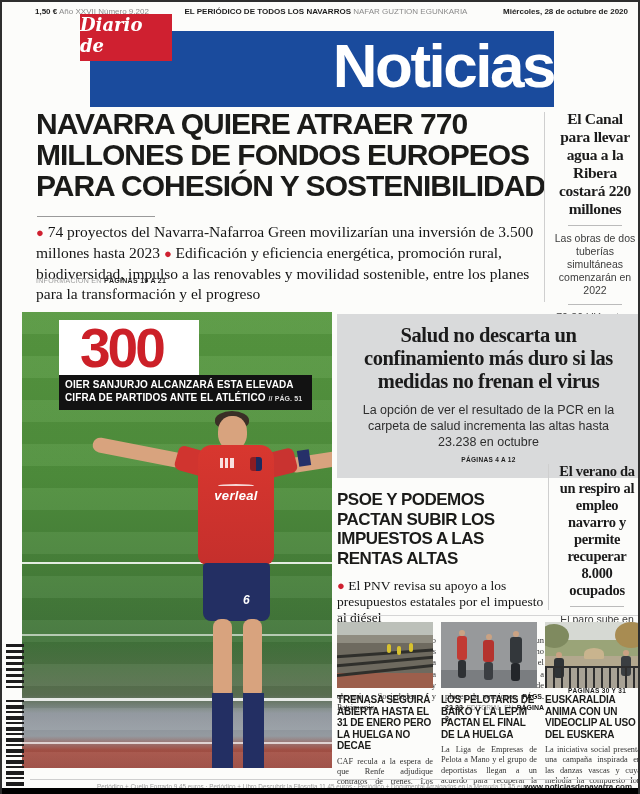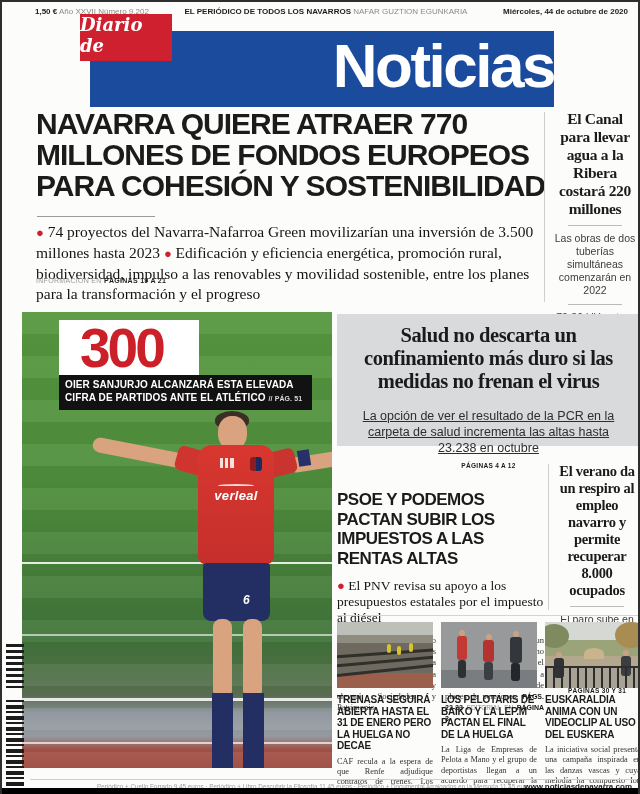--- a/index.html
+++ b/index.html
@@ -61,23 +61,23 @@
   .sockL { left:190px; top:381px; width:21px; height:75px; background:#232f63; }
   .sockR { left:221px; top:381px; width:21px; height:75px; background:#232f63; }
   
   .box300 { position:absolute; left:37px; top:8px; width:140px; height:55px; background:#fff; display:flex; align-items:center; padding-left:21px; }
   .box300 span { color:#cc2028; font-size:55px; font-weight:800; letter-spacing:-3px; line-height:48px; }
   .boxcap { position:absolute; left:37px; top:63px; width:253px; background:#121212; color:#fff; padding:4px 6px 5px 6px; font-size:10px; font-weight:bold; line-height:12.5px; letter-spacing:0.1px; }
   .boxcap .pg { font-size:7px; font-weight:bold; color:#ddd; }
   .photo-caption { position:absolute; left:21px; top:767px; width:430px; font-family:"Liberation Serif", serif; font-weight:bold; font-size:9.5px; color:#222; }
   .photo-caption i { font-weight:normal; color:#666; font-size:8.5px; }
   
-  .salud { position:absolute; left:335px; top:312px; width:303px; height:132px; background:#d9dadb; text-align:center; padding:10px 12px 0 12px; }
+  .salud { position:absolute; left:335px; top:312px; width:303px; height:164px; background:#d9dadb; text-align:center; padding:10px 12px 0 12px; }
   .salud .serif-head { font-size:20.5px; line-height:23px; letter-spacing:-0.4px; }
-  .salud .deck { font-size:12.5px; line-height:16px; color:#2e2e2e; margin-top:15px;text-decoration:underline; }
+  .salud .deck { font-size:12.5px; line-height:16px; color:#2e2e2e; margin-top:9px; }
   
   .psoe { position:absolute; left:335px; top:459px; width:207px;margin-top:29px; }
   .psoe-head { font-size:17px; font-weight:800; letter-spacing:-0.5px; line-height:19.5px; color:#1b1b19; }
   .psoe-bullet { margin-top:10px; font-family:"Liberation Serif", serif; font-size:13.5px; line-height:16px; color:#151515; }
   .psoe-body { display:flex; gap:9px; margin-top:9px; }
   .psoe-col { width:99px; font-family:"Liberation Serif", serif; font-size:8.5px; line-height:11.2px; color:#333; text-align:justify; }
   .psoe-col .dl { font-family:"Liberation Sans", sans-serif; font-weight:bold; font-size:7.5px; }
   .psoe-col .pg { font-family:"Liberation Sans", sans-serif; font-weight:bold; font-size:7px; color:#111; }
   .psoe-col .ed { font-family:"Liberation Sans", sans-serif; font-size:6.5px; color:#888; }
   .vrule-mid { position:absolute; left:546px; top:462px; height:146px; border-left:1px solid #cfcfcf; }
@@ -120,21 +120,21 @@
 
   <div class="topbar">
     <div>
       <span class="price">1,50 €</span>
       <span>Año XXVII Número 9.202</span>
     </div>
     <div>
       <b>EL PERIÓDICO DE TODOS LOS NAVARROS</b>
       <span>NAFAR GUZTION EGUNKARIA</span>
     </div>
-    <b>Miércoles, 44 de octubre de 2020</b>
+    <b>Miércoles, 28 de octubre de 2020</b>
   </div>
 
   <div class="mast-blue">
     <span class="mast-title">Noticias</span>
   </div>
   <div class="mast-red">
     <span class="mast-prefix">Diario de</span>
   </div>
 
   <div class="lead-headline">

